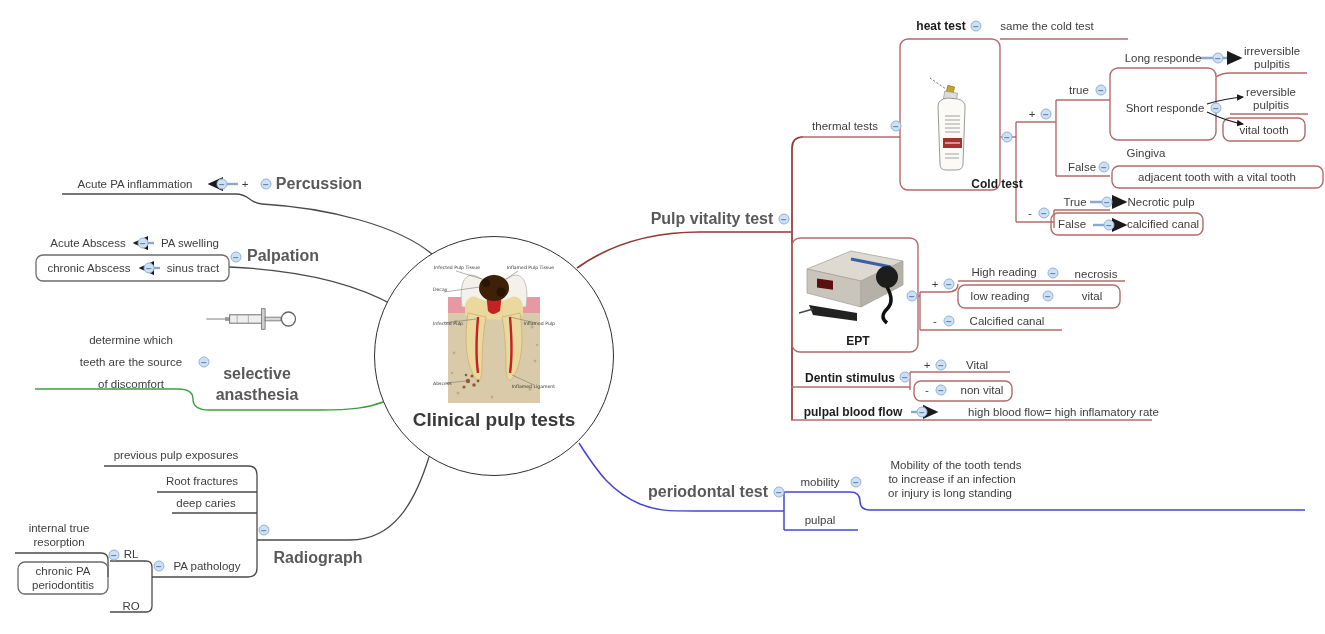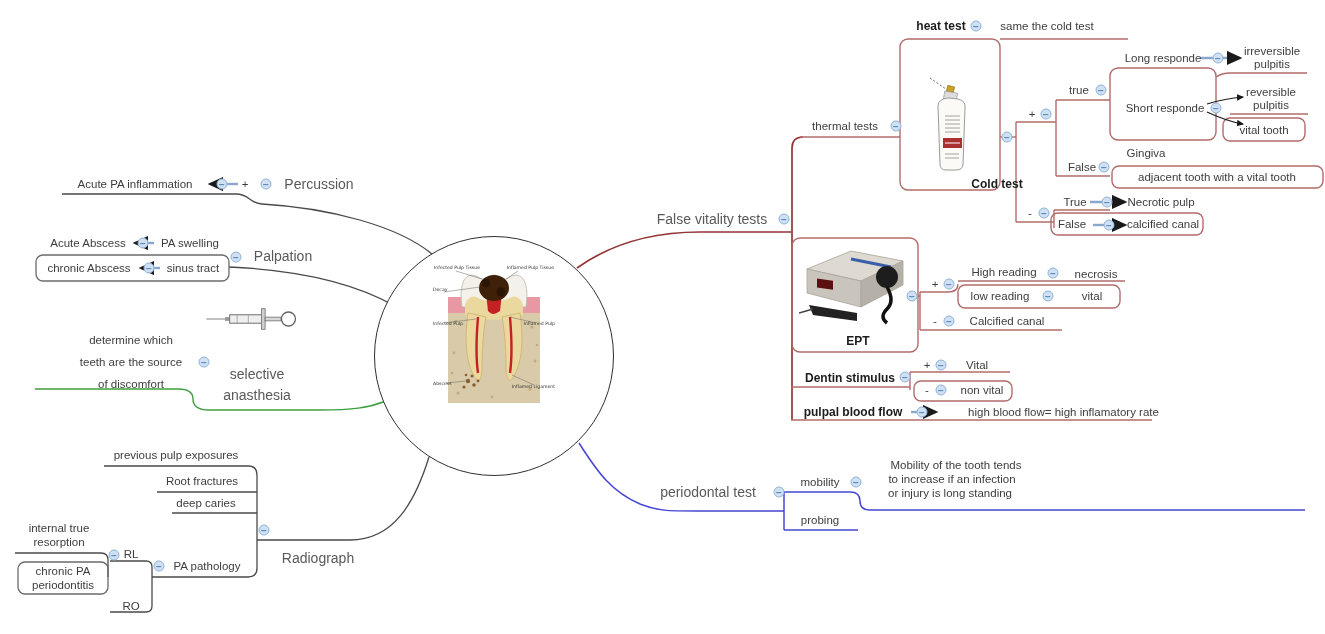--- a/index.html
+++ b/index.html
@@ -1,21 +1,21 @@
 <!DOCTYPE html>
 <html><head>
 <meta charset="utf-8">
 <style>
   html,body{margin:0;padding:0;background:#fff;}
   #canvas{position:relative;width:1325px;height:634px;background:#fff;overflow:hidden;
           font-family:"Liberation Sans","DejaVu Sans",sans-serif;}
   #wires{position:absolute;left:0;top:0;z-index:0;}
   .lbl{position:absolute;transform:translate(-50%,-50%);white-space:nowrap;
        font-size:11.5px;color:#3d3d3d;z-index:2;}
-  .topic{font-size:14px;color:#595959;}
+  .topic{font-size:16px;color:#595959;font-weight:bold;}
   .bold{font-weight:700;color:#1c1c1c;font-size:12px;}
   .ctr{text-align:center;}
   .mi{position:absolute;width:11px;height:11px;border-radius:50%;background:#cfe0f2;
       border:1px solid #8fb3da;transform:translate(-50%,-50%);color:#5b87b8;font-size:10px;
       line-height:9px;text-align:center;z-index:3;box-sizing:border-box;font-weight:700;}
   #circle{position:absolute;left:374px;top:236px;width:240px;height:240px;border:1.5px solid #2f2f2f;
           border-radius:50%;background:#fff;z-index:1;box-sizing:border-box;}
   .ctitle{position:absolute;left:50%;top:172px;transform:translateX(-50%);font-size:19px;
           font-weight:700;color:#3a3a3a;white-space:nowrap;}
   .imgbox{position:absolute;z-index:2;}
@@ -107,20 +107,21 @@
       <path d="M1200,58 L1240,58" stroke="#8aa8cc" stroke-width="2.4" marker-end="url(#ah)"></path>
       <path d="M1207,104 C1220,100 1230,98 1243,97" stroke="#1a1a1a" stroke-width="1.1" marker-end="url(#ah)"></path>
       <path d="M1207,112 C1220,118 1230,122 1243,124" stroke="#1a1a1a" stroke-width="1.1" marker-end="url(#ah)"></path>
       <path d="M1090,202 L1125,202" stroke="#8aa8cc" stroke-width="2.4" marker-end="url(#ah)"></path>
       <path d="M1093,225 L1125,225" stroke="#8aa8cc" stroke-width="2.4" marker-end="url(#ah)"></path>
       <path d="M911,412 L936,412" stroke="#8aa8cc" stroke-width="2.4" marker-end="url(#ah)"></path>
     </g>
   </svg>
 
   <div id="circle">
+    <div class="ctitle">Clinical pulp tests</div>
     <div class="imgbox" style="left:50%;top:24px;transform:translateX(-50%);width:124px;height:150px;">
       <svg viewBox="0 0 124 150" width="124" height="150">
         <rect x="16" y="46" width="92" height="96" fill="#d9cba9"></rect>
         <g fill="#b3905f" opacity="0.55">
           <circle cx="24" cy="60" r="1.5"></circle>
             <circle cx="100" cy="66" r="1.6"></circle>
             <circle cx="22" cy="92" r="1.4"></circle>
           <circle cx="103" cy="100" r="1.5"></circle>
             <circle cx="98" cy="128" r="1.7"></circle>
             <circle cx="26" cy="132" r="1.5"></circle>
@@ -202,21 +203,21 @@
   <div class="lbl" style="left:202px;top:481px;">Root fractures</div>
   <div class="lbl" style="left:206px;top:503px;">deep caries</div>
   <div class="lbl" style="left:207px;top:566px;">PA pathology</div>
   <div class="lbl" style="left:131px;top:554px;">RL</div>
   <div class="lbl" style="left:131px;top:606px;">RO</div>
   <div class="lbl" style="left:59px;top:528px;">internal true</div>
   <div class="lbl" style="left:59px;top:542px;">resorption</div>
   <div class="lbl" style="left:63px;top:571px;">chronic PA</div>
   <div class="lbl" style="left:63px;top:585px;">periodontitis</div>
 
-  <div class="lbl topic" style="left:712px;top:219px;">False vitality tests</div>
+  <div class="lbl topic" style="left:712px;top:219px;">Pulp vitality test</div>
   <div class="lbl" style="left:845px;top:126px;">thermal tests</div>
   <div class="lbl bold" style="left:941px;top:26px;text-align:center;">heat test</div>
   <div class="lbl" style="left:1047px;top:26px;">same the cold test</div>
   <div class="lbl bold" style="left:952px;top:184px;margin-left:45px;">Cold test</div>
 
   <div class="imgbox" style="left:922px;top:76px;width:60px;height:100px;">
     <svg viewBox="0 0 60 100" width="60" height="100">
       <path d="M8,2 L24,13" stroke="#555" stroke-width="0.9" stroke-dasharray="2,2" fill="none"></path>
       <rect x="25" y="10" width="7" height="6" fill="#c9a227" stroke="#8a6d12" stroke-width="0.6" transform="rotate(14 28 13)"></rect>
       <rect x="22" y="16" width="13" height="8" fill="#ddd" stroke="#999" stroke-width="0.7" transform="rotate(10 28 20)"></rect>
@@ -278,21 +279,21 @@
   <div class="lbl bold" style="left:850px;top:378px;">Dentin stimulus</div>
   <div class="lbl" style="left:927px;top:365px;">+</div>
   <div class="lbl" style="left:977px;top:365px;">Vital</div>
   <div class="lbl" style="left:927px;top:390px;">-</div>
   <div class="lbl" style="left:982px;top:390px;">non vital</div>
   <div class="lbl bold" style="left:853px;top:412px;">pulpal blood flow</div>
   <div class="lbl" style="left:1045px;top:412px;padding-left:37px;">high blood flow= high inflamatory rate</div>
 
   <div class="lbl topic" style="left:708px;top:492px;">periodontal test</div>
   <div class="lbl" style="left:820px;top:482px;">mobility</div>
-  <div class="lbl" style="left:820px;top:520px;">probing</div>
+  <div class="lbl" style="left:820px;top:520px;">pulpal</div>
   <div class="lbl" style="left:956px;top:465px;text-align:center;">Mobility of the tooth tends</div>
   <div class="lbl" style="left:952px;top:479px;">to increase if an infection</div>
   <div class="lbl" style="left:950px;top:493px;">or injury is long standing</div>
 
   <span class="mi" style="left:266px;top:184px;">−</span>
   <span class="mi" style="left:222px;top:184px;">−</span>
   <span class="mi" style="left:236px;top:257px;">−</span>
   <span class="mi" style="left:143px;top:243px;">−</span>
   <span class="mi" style="left:149px;top:268px;">−</span>
   <span class="mi" style="left:204px;top:362px;">−</span>

